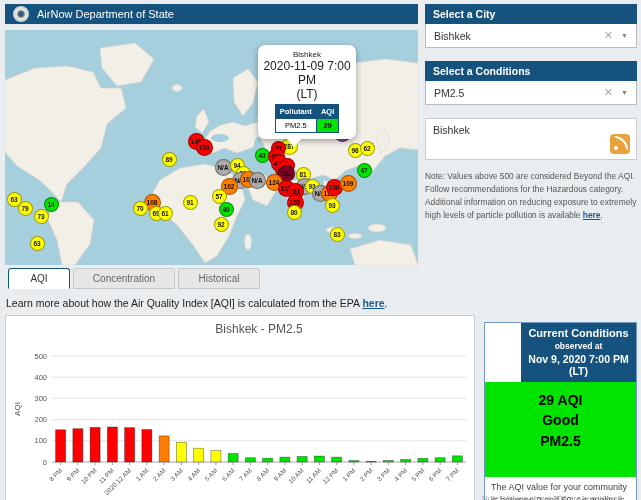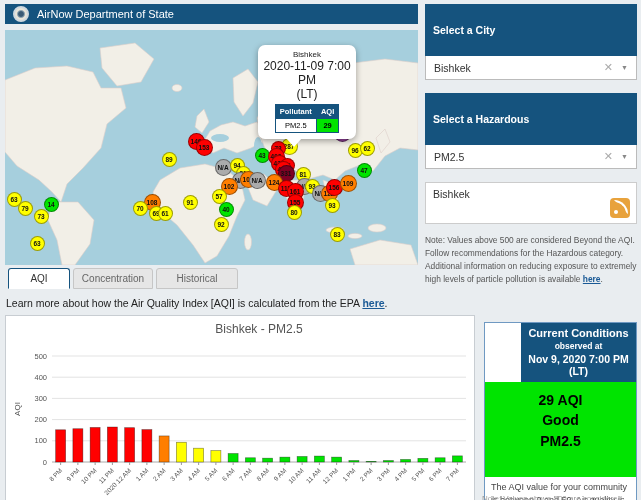--- a/index.html
+++ b/index.html
@@ -31,21 +31,21 @@
     border-left:8px solid transparent; border-right:8px solid transparent;
     border-top:9px solid #fff; }
   .popup .p-title { font-size:8px; color:#222; }
   .popup .p-date  { font-size:12px; color:#222; }
   .popup table { margin:3px auto 0; border-collapse:collapse; }
   .popup th { background:#15537e; color:#fff; font-size:7.5px; padding:2px 4px; border:1px solid #15537e; }
   .popup td { font-size:7.5px; padding:2px 4px; border:1px solid #15537e; }
 
   
   .sidebar { position:absolute; left:425px; top:4px; width:212px; }
-  .sel-head { background:#15537e; color:#fff; font-size:10.5px; font-weight:bold; padding:20px 8px; }
+  .sel-head { background:#15537e; color:#fff; font-size:10.5px; font-weight:bold; padding:4px 8px; }
   .sel-box  { background:#fff; border:1px solid #bbb; border-top:none; font-size:10.5px; color:#333;
     padding:5px 8px; display:flex; align-items:center; }
   .sel-box .val { flex:1; }
   .sel-box .clear { color:#aaa; font-size:11px; margin-right:8px; cursor:pointer; }
   .sel-box .caret { color:#888; font-size:7px; cursor:pointer; }
   .sel-gap { height:13px; }
   .feed-box { margin-top:13px; background:#fff; border:1px solid #ccc; height:42px;
     padding:5px 7px; position:relative; font-size:10.5px; color:#333; }
   .rss { position:absolute; right:6px; bottom:5px; width:20px; height:20px; border-radius:4px;
     background:#e8a23c; cursor:pointer; }
@@ -55,21 +55,21 @@
     border:2.5px solid #fff; border-left-color:transparent; border-bottom-color:transparent;
     border-radius:0 100% 0 0; }
   .side-note { margin-top:10px; font-size:8.4px; color:#555; line-height:1.55; }
   .side-note a, .learn a { color:#1a5a96; font-weight:bold; text-decoration:underline; cursor:pointer; }
 
   
   .tabs { position:absolute; left:8px; top:268px; display:flex; }
   .tab { height:21px; font-size:10px; display:flex; align-items:center; justify-content:center;
     border:1px solid #c6c6c6; border-radius:3px 3px 0 0; background:#e6e6e6; color:#666;
     margin-right:3px; cursor:pointer; }
-  .tab.t0 { width:62px; } .tab.t1 { width:80px; } .tab.t2 { width:82px; }
+  .tab.t0 { width:62px; } .tab.t1 { width:102px; } .tab.t2 { width:82px; }
   .tab.active { background:#fff; border:1px solid #15537e; border-bottom:1px solid #fff; color:#333; }
 
   .learn { position:absolute; left:6px; top:297px; font-size:10.5px; color:#222; }
 
   
   .chart-card { position:absolute; left:5px; top:315px; width:470px; height:190px;
     background:#fff; border:1px solid #c8cdd2; }
 
   
   .cc-panel { position:absolute; left:484px; top:322px; width:153px; border:1px solid #6f99c2; background:#fff; }
@@ -193,21 +193,21 @@
   </div>
 
   <div class="sidebar">
     <div class="sel-head">Select a City</div>
     <div class="sel-box">
       <span class="val">Bishkek</span>
       <span class="clear">✕</span>
       <span class="caret">▼</span>
     </div>
     <div class="sel-gap"></div>
-    <div class="sel-head">Select a Hazardous</div>
+    <div class="sel-head">Select a Conditions</div>
     <div class="sel-box">
       <span class="val">PM2.5</span>
       <span class="clear">✕</span>
       <span class="caret">▼</span>
     </div>
     <div class="feed-box">
       <span>Bishkek</span>
       <span class="rss"></span>
     </div>
     <div class="side-note">

